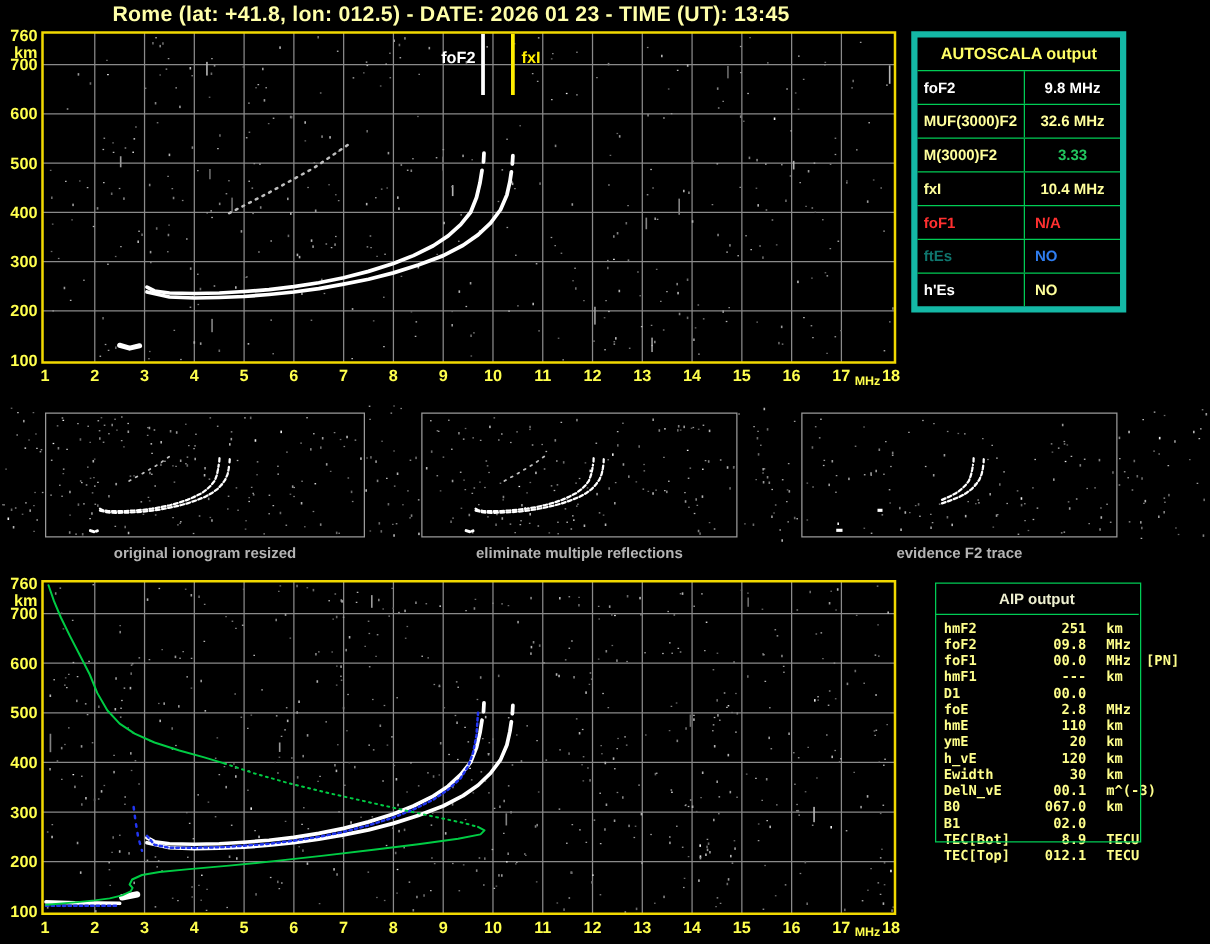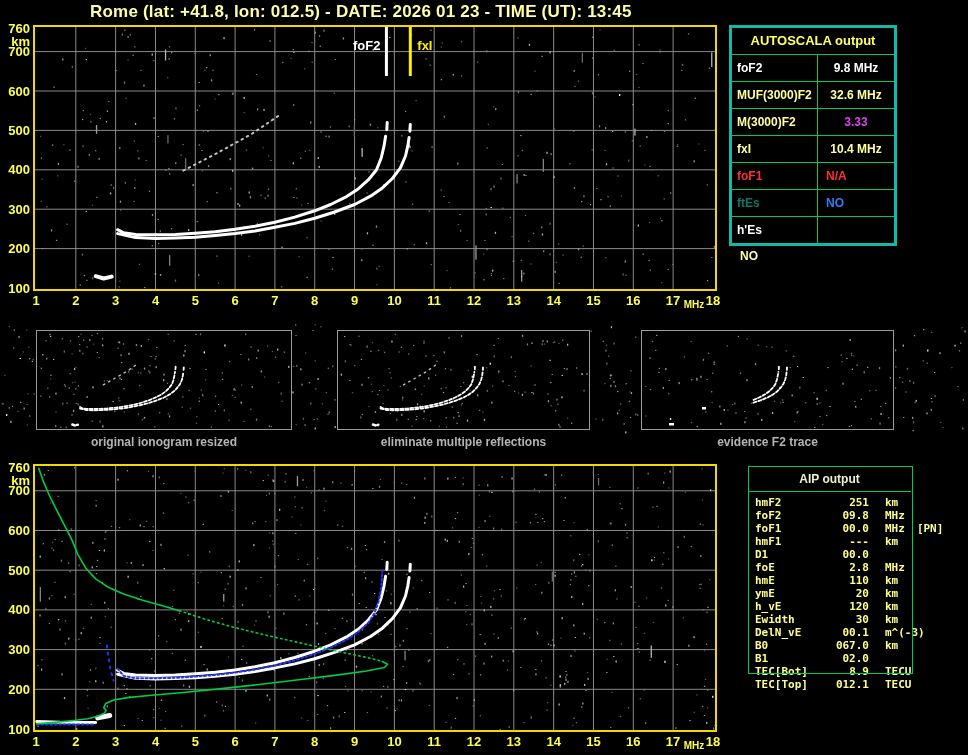--- a/index.html
+++ b/index.html
@@ -4,26 +4,26 @@
 <style>
   html,body{margin:0;padding:0;background:#000;}
   body{position:relative;width:968px;height:755px;overflow:hidden;
        font-family:"Liberation Sans",sans-serif;font-weight:bold;}
   .title{position:absolute;left:90px;top:2px;color:#ffffa8;font-size:17px;letter-spacing:.2px;}
   svg{position:absolute;left:0;display:block;}
   #plot-top{top:0;}
   #plot-bottom{top:450px;}
 
   
-  .autoscala{position:absolute;left:729px;top:25px;width:162px;border:3px solid #14b8a6;
+  .autoscala{position:absolute;left:729px;top:25px;width:162px;border:5px solid #14b8a6;
              font-size:12px;background:#000;}
   .as-header{height:26px;line-height:26px;text-align:center;color:#ffff66;
              border-bottom:1px solid #00cc55;font-size:13px;}
   .as-row{display:flex;height:26px;line-height:26px;border-bottom:1px solid #00cc55;}
-  .as-row:last-child{border-bottom:none;flex-direction:column;}
+  .as-row:last-child{border-bottom:none;}
   .as-label{width:80px;padding-left:5px;border-right:1px solid #00cc55;}
   .as-value{flex:1;text-align:center;}
 
   
   .thumb{position:absolute;top:330px;height:98px;border:1px solid #9a9a9a;background:#000;}
   #thumb1{left:36px;width:254px;}
   #thumb2{left:337px;width:251px;}
   #thumb3{left:641px;width:251px;}
   .thumb svg{position:absolute;left:0;top:0;}
   .caption{position:absolute;top:435px;color:#b4b4b4;font-size:12px;font-weight:bold;text-align:center;}
@@ -546,21 +546,21 @@
   <div class="as-row">
     <div class="as-label" style="color: rgb(255, 255, 255);">foF2</div>
     <div class="as-value" style="color: rgb(255, 255, 255);">9.8 MHz</div>
   </div>
   <div class="as-row">
     <div class="as-label" style="color: rgb(255, 255, 156);">MUF(3000)F2</div>
     <div class="as-value" style="color: rgb(255, 255, 156);">32.6 MHz</div>
   </div>
   <div class="as-row">
     <div class="as-label" style="color: rgb(255, 255, 156);">M(3000)F2</div>
-    <div class="as-value" style="color: #d946ef;">3.33</div>
+    <div class="as-value" style="color: #22c55e;">3.33</div>
   </div>
   <div class="as-row">
     <div class="as-label" style="color: rgb(255, 255, 156);">fxI</div>
     <div class="as-value" style="color: rgb(255, 255, 156);">10.4 MHz</div>
   </div>
   <div class="as-row">
     <div class="as-label" style="color: rgb(255, 48, 48);">foF1</div>
     <div class="as-value" style="color: rgb(255, 48, 48); text-align: left; padding-left: 8px;">N/A</div>
   </div>
   <div class="as-row">

